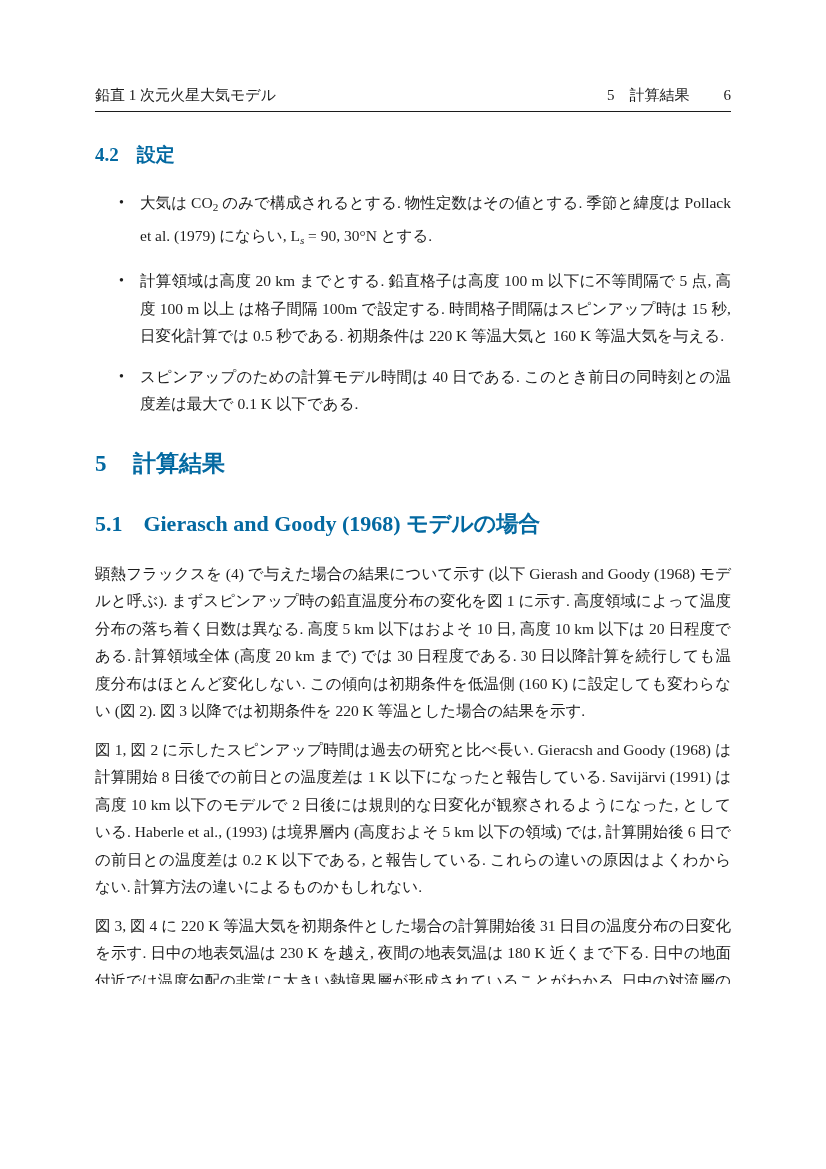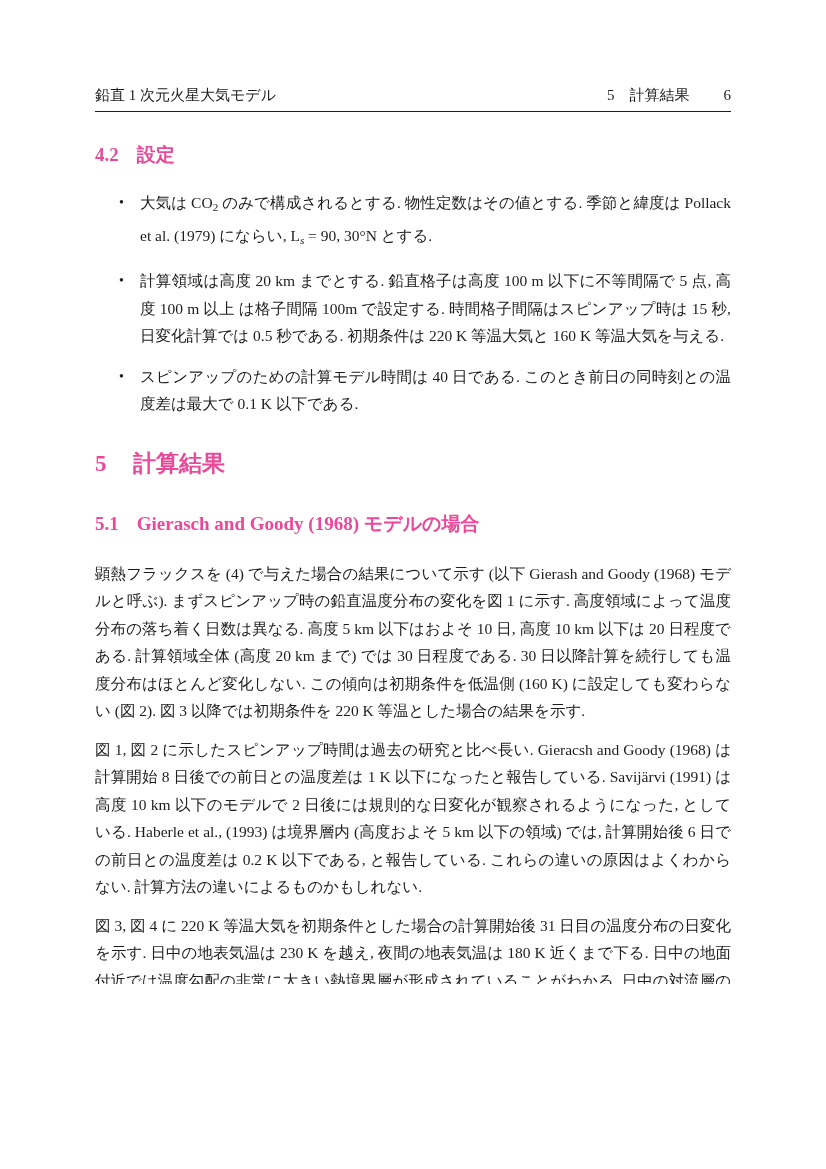--- a/index.html
+++ b/index.html
@@ -43,21 +43,21 @@
   
   .body-col {
     position: absolute;
     top: 112px;
     left: 95px;
     width: 636px;
   }
   h1.sec, h2.subsec, h3.subsubsec {
     margin: 0;
     font-weight: bold;
-    color: #ec4899;
+    color: #0369a1;
   }
   h2.subsec-42 {
     margin-top: 30px;
     font-size: 19px;
     line-height: 26px;
   }
   .sec-num { display: inline-block; margin-right: 0.95em; }
   .sec-num-wide { display: inline-block; margin-right: 1.15em; }
   ul.bullet-list {
     list-style: none;
@@ -80,21 +80,21 @@
     display: block;
     text-align: justify;
   }
   h1.sec-5 {
     margin-top: 31px;
     font-size: 23px;
     line-height: 30px;
   }
   h2.subsec-51 {
     margin-top: 32px;
-    font-size: 19px;
+    font-size: 22px;
     line-height: 26px;
   }
   h3.subsubsec {
     margin-top: 29px;
     font-size: 16.5px;
     line-height: 22px;
   }
   p.body-par {
     margin: 11px 0 0 0;
     text-align: justify;

